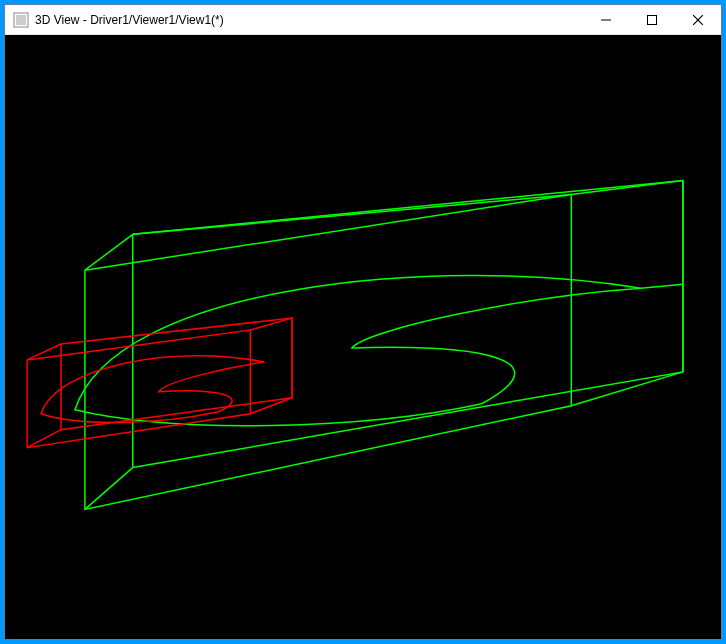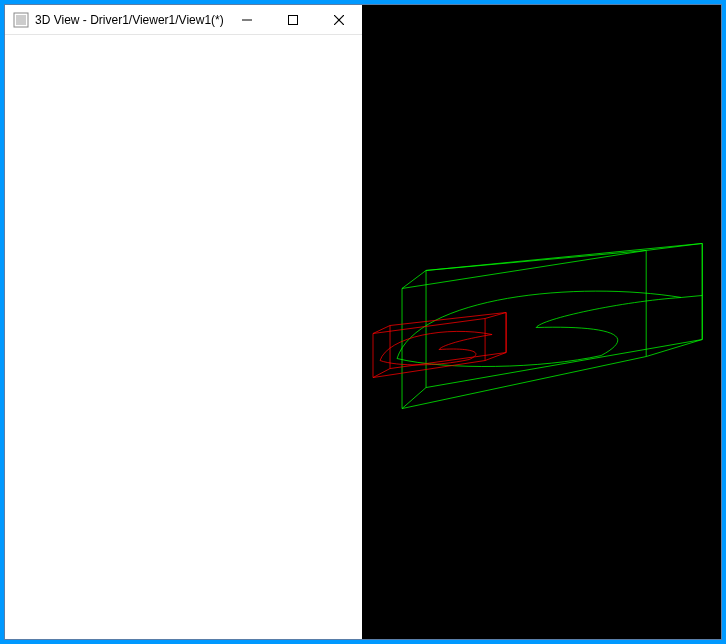--- a/index.html
+++ b/index.html
@@ -11,21 +11,21 @@
       font-family: "Segoe UI", Tahoma, sans-serif;
       font-size: 12px;
       overflow: hidden;
     }
     .window {
       width: 100%;
       height: 100%;
       background: #ffffff;
       border: 1px solid #5a7ea8;
       display: flex;
-      flex-direction: row;
+      flex-direction: column;
     }
     .titlebar {
       height: 30px;
       background: #ffffff;
       display: flex;
       align-items: center;
       padding-left: 8px;
       border-bottom: 1px solid #e5e5e5;
       user-select: none;
     }

